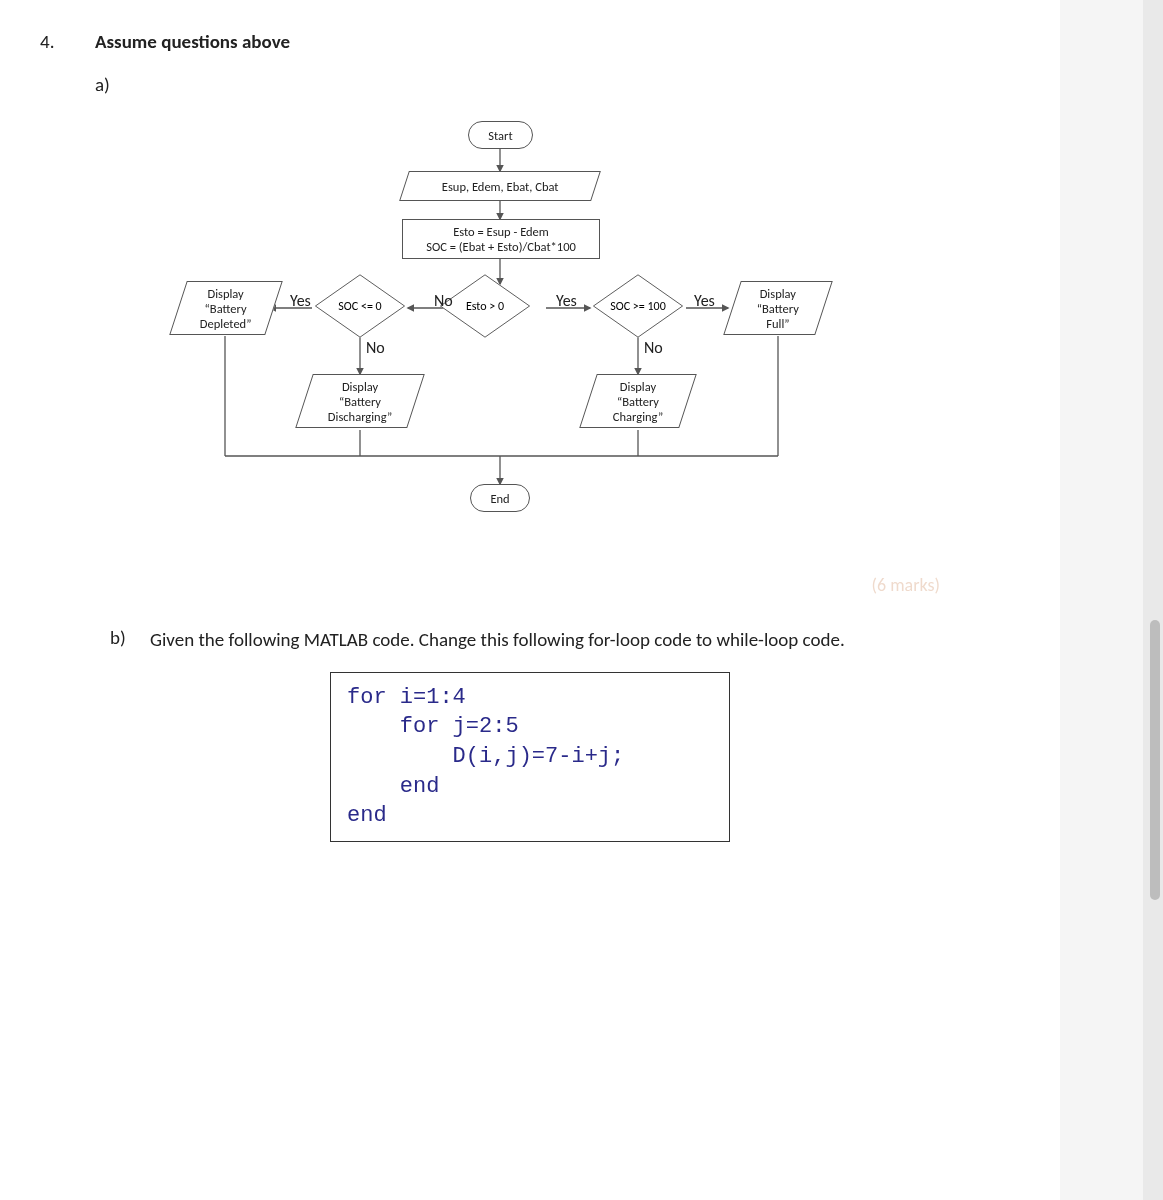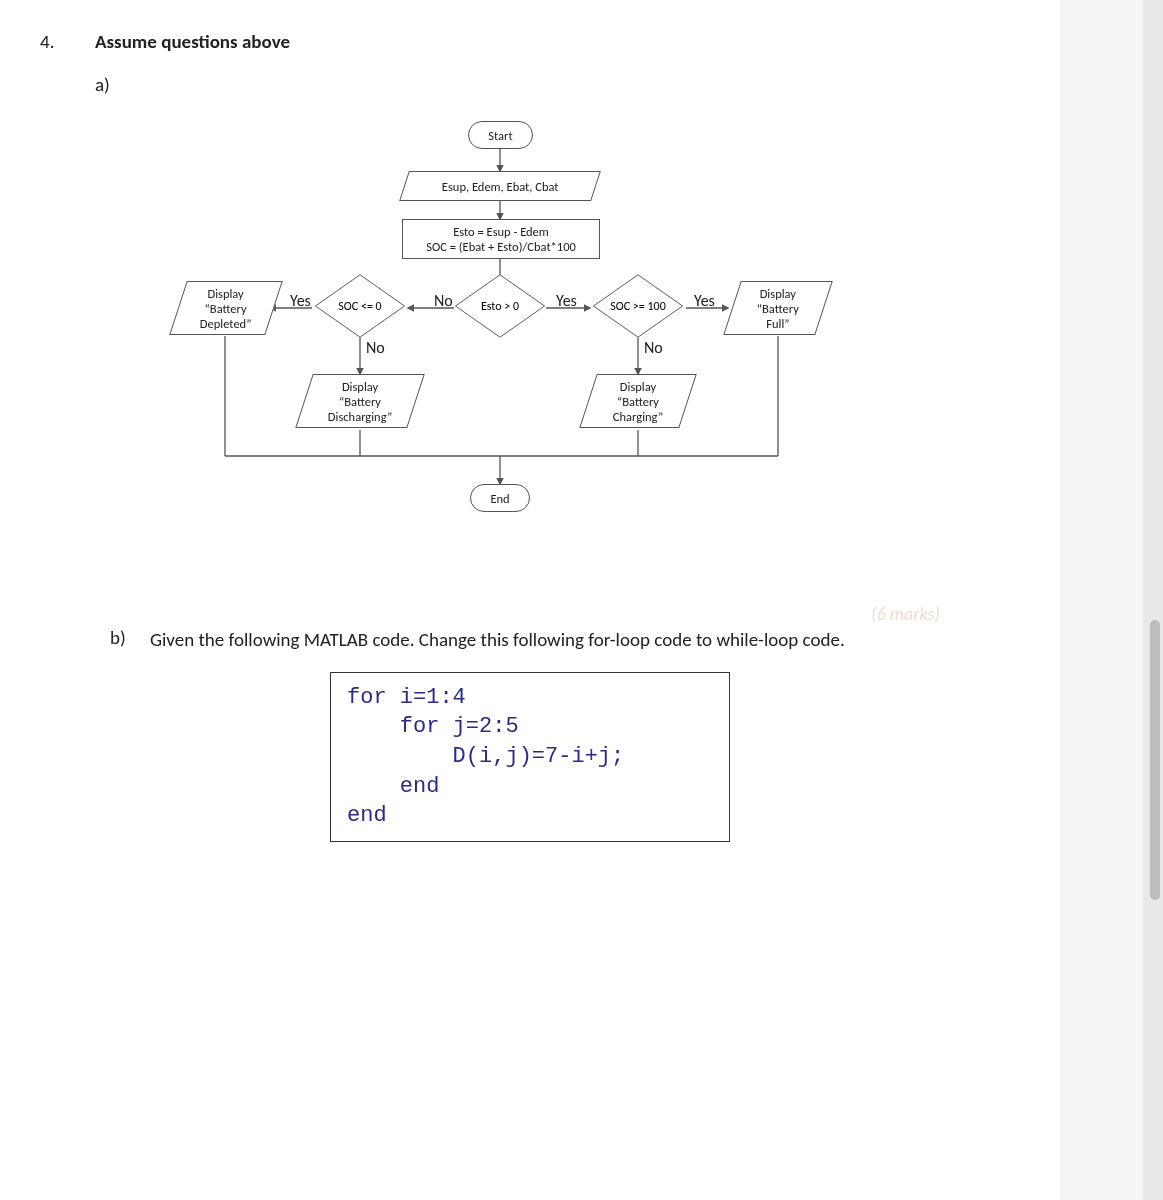--- a/index.html
+++ b/index.html
@@ -124,24 +124,23 @@
     svg.lines {
       position: absolute;
       left: 0; top: 0;
       width: 820px;
       height: 430px;
       pointer-events: none;
     }
     .marks-faded {
       position: absolute;
       right: 120px;
-      top: 603px;
+      top: 574px;
       font-size: 18px;
       color: rgba(210, 150, 110, 0.35);
-      font-style: italic;
     }
 
     .code-box {
       border: 1.3px solid #333;
       font-family: "Courier New", monospace;
       font-size: 22px;
       color: #2a2a8a;
       line-height: 1.35;
       padding: 10px 16px;
       margin: 18px 0 0 330px;
@@ -225,21 +224,21 @@
 
     <div class="fc-shape io" style="left:234px; top:55px; width:192px;">
       <span>Esup, Edem, Ebat, Cbat</span>
     </div>
 
     <div class="fc-shape process" style="left:232px; top:103px; width:198px;">
       <span style="white-space:pre-line">Esto = Esup - Edem
 SOC = (Ebat + Esto)/Cbat*100</span>
     </div>
 
-    <div class="decision" style="left:282px; top:168px;">
+    <div class="decision" style="left:267px; top:168px;">
       <div class="diamond-bg"></div>
       <div class="diamond-label">Esto &gt; 0</div>
     </div>
     <div class="edge-label" style="left:386px; top:175px;">Yes</div>
     <div class="edge-label" style="left:264px; top:175px;">No</div>
 
     <div class="decision" style="left:420px; top:168px;">
       <div class="diamond-bg"></div>
       <div class="diamond-label">SOC &gt;= 100</div>
     </div>

